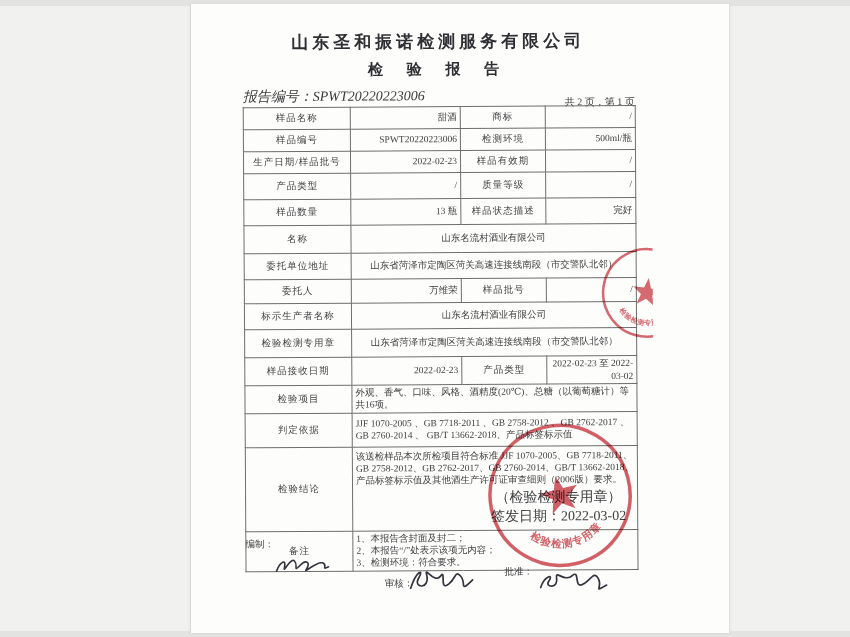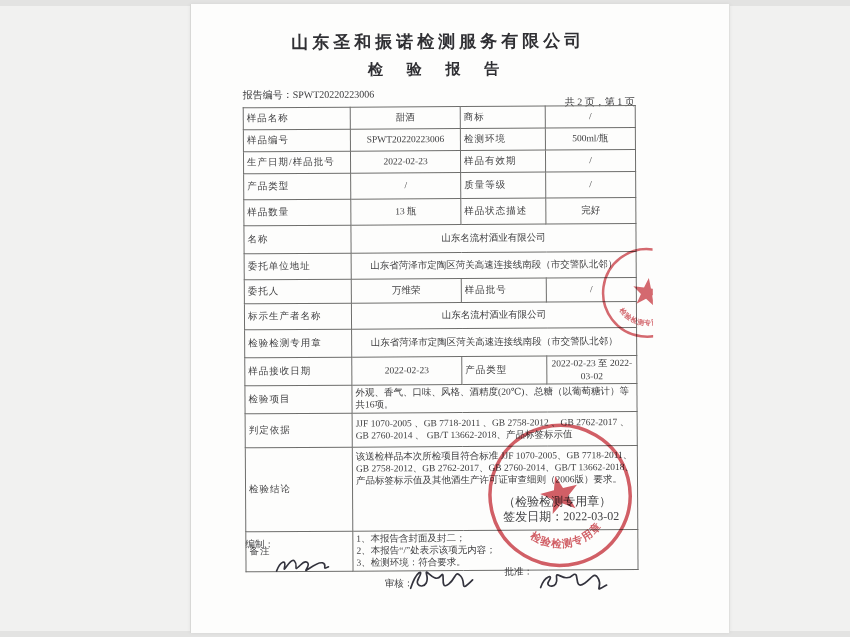--- a/index.html
+++ b/index.html
@@ -30,43 +30,43 @@
     position:absolute;left:53px;top:26px;width:392px;
     text-align:center;font-size:17px;font-weight:bold;letter-spacing:4px;
     color:#2f2f33;
   }
   .hdr-title{
     position:absolute;left:53px;top:56px;width:392px;
     text-align:center;font-size:15px;font-weight:bold;letter-spacing:10px;
     color:#2f2f33;
   }
   .report-no{
-    position:absolute;left:53px;top:83px;font-size:10px;color:#3a3a3c;
+    position:absolute;left:53px;top:83px;font-size:14px;color:#3a3a3c;font-style:italic;
   }
   .pagination{
     position:absolute;left:53px;top:92px;width:392px;text-align:right;
     font-size:10px;color:#3a3a3c;
   }
   table.report{
     position:absolute;left:53px;top:102px;
     width:392px;border-collapse:collapse;table-layout:fixed;
   }
   table.report td{
     border:1px solid #6e6e6c;
     font-size:9.5px;line-height:1.3;
     padding:1px 3px;vertical-align:middle;
     color:#404042;
   }
-  td.lbl{letter-spacing:1px;}
-  td.val{text-align:center;}
+  td.lbl{text-align:center;letter-spacing:1px;}
+  td.val{text-align:right;}
   td.val-left{text-align:left;padding-left:6px;}
   td.val-center{text-align:center;}
   .conclusion-cell{position:relative;vertical-align:top !important;padding-top:3px !important;}
   .seal-overlay{
-    position:absolute;right:18px;bottom:4px;text-align:left;font-size:12px;color:#404042;
+    position:absolute;right:11px;bottom:4px;text-align:center;font-size:14px;color:#404042;
   }
   .notes-cell div{text-align:left;}
   .footer-row{position:absolute;font-size:9.5px;color:#3a3a3c;}
   .sig{position:absolute;}
   .stamp{position:absolute;mix-blend-mode:multiply;opacity:0.85;}
   .stamp-big{left:288px;top:412px;transform:rotate(-14deg);}
   .edge-stamp-clip{
     position:absolute;left:406px;top:240px;width:56px;height:100px;
     overflow:hidden;mix-blend-mode:multiply;opacity:0.8;
   }

